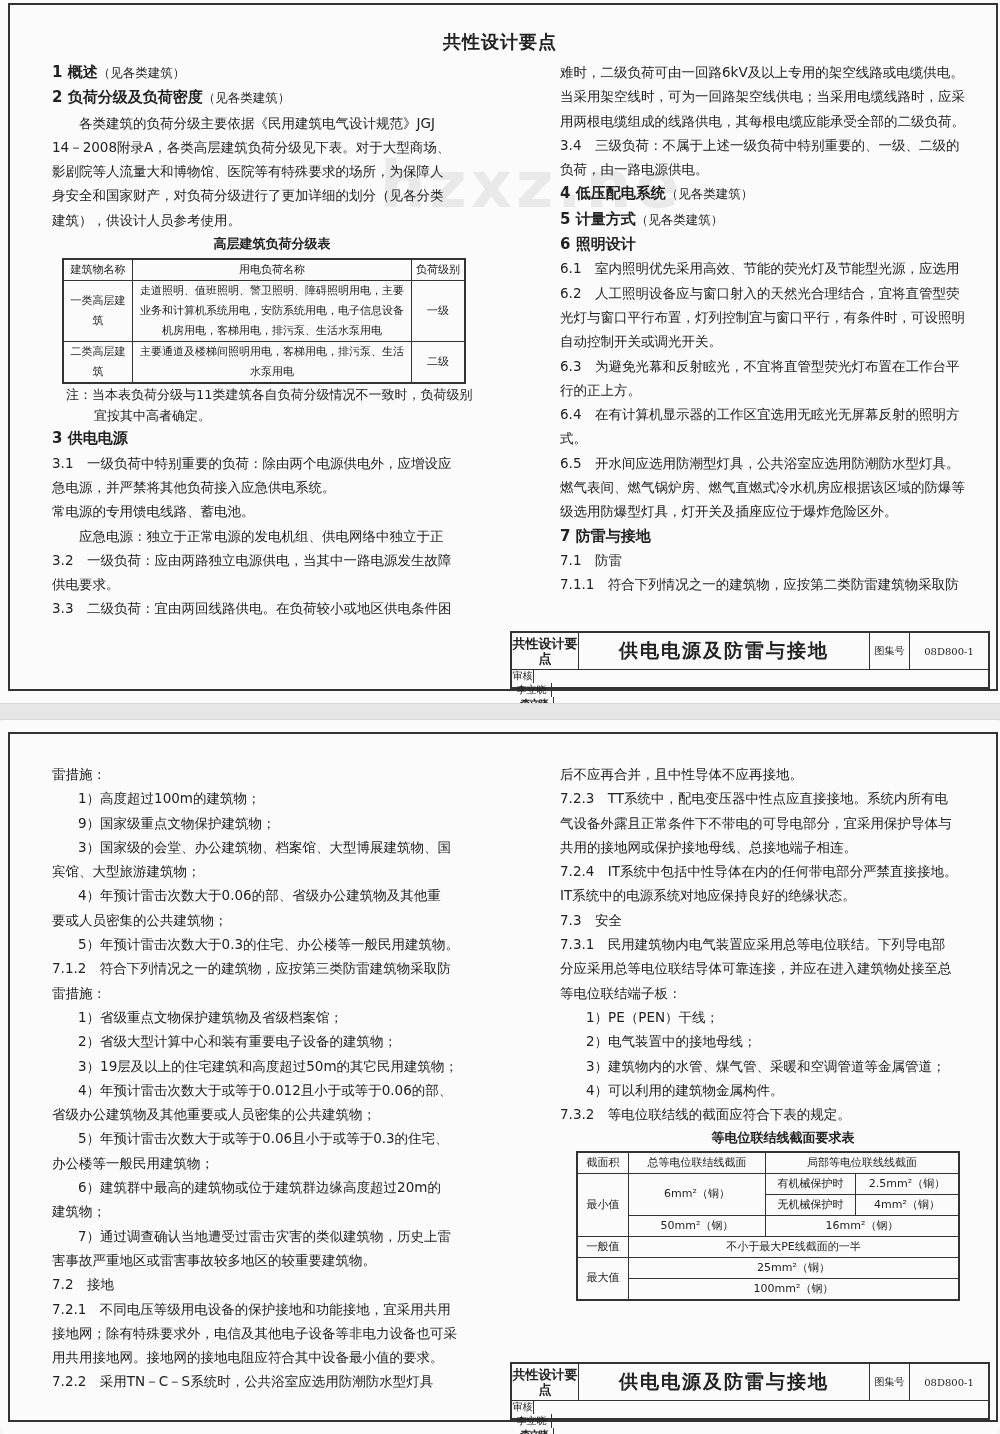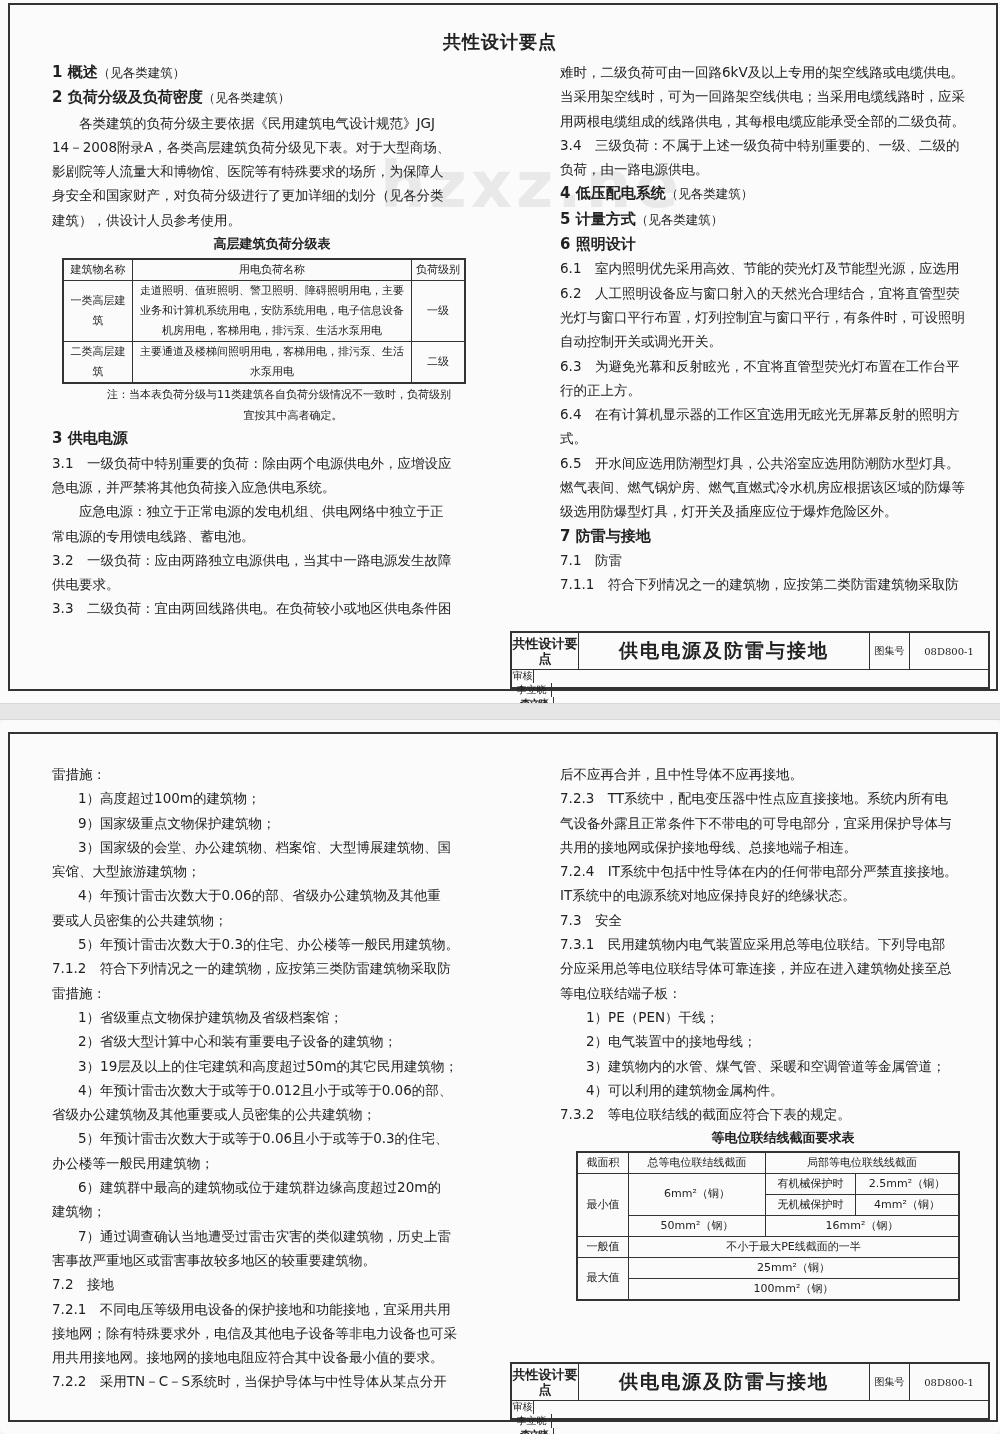--- a/index.html
+++ b/index.html
@@ -28,21 +28,21 @@
   .h .sub { font-weight:normal; font-size:12.5px; }
   .ind { padding-left:27px; }
   .ind2 { padding-left:26px; }
   .tbl-title { text-align:center; font-weight:bold; font-size:13px; }
 
   table.grid { border-collapse:collapse; font-size:11px; line-height:20px; }
   table.grid td { border:1px solid #333; text-align:center; padding:0 3px; }
   table.grid { border:2px solid #333; }
   .load-tbl { margin:2px 0 0 10px; width:404px; }
   .load-tbl td.desc { text-align:center; }
-  .note { font-size:11px; line-height:21px; padding-left:14px;text-align:center; }
+  .note { font-size:13px; line-height:21px; padding-left:14px; }
   .note .cont { padding-left:28px; }
   .eq-tbl { margin:0 0 0 16px; width:384px; font-size:12px; line-height:24px; }
 
   .tb { position:absolute; left:510px; width:480px; height:58px; border:2px solid #333; box-sizing:border-box; font-size:11px; }
   .p1 .tb { top:631px; }
   .p2 .tb { top:1362px; top:642px; }
   .tb .r1 { position:absolute; top:0; left:0; right:0; height:36px; border-bottom:1px solid #333; display:flex; }
   .tb .r2 { position:absolute; top:36px; left:0; right:0; bottom:0; display:flex;flex-direction:column; }
   .tb .c { border-right:1px solid #333; display:flex; align-items:center; justify-content:center; box-sizing:border-box; }
   .tb .c:last-child { border-right:none; }
@@ -90,22 +90,22 @@
       </tr>
     </tbody>
       </table>
     <div class="note">
       <div>注：当本表负荷分级与11类建筑各自负荷分级情况不一致时，负荷级别</div>
       <div class="cont">宜按其中高者确定。</div>
     </div>
     <div class="line h">3 供电电源</div>
     <div class="line">3.1　一级负荷中特别重要的负荷：除由两个电源供电外，应增设应</div>
     <div class="line">急电源，并严禁将其他负荷接入应急供电系统。</div>
+    <div class="line">常电源的专用馈电线路、蓄电池。</div>
     <div class="line ind">应急电源：独立于正常电源的发电机组、供电网络中独立于正</div>
-    <div class="line">常电源的专用馈电线路、蓄电池。</div>
     <div class="line">3.2　一级负荷：应由两路独立电源供电，当其中一路电源发生故障</div>
     <div class="line">供电要求。</div>
     <div class="line">3.3　二级负荷：宜由两回线路供电。在负荷较小或地区供电条件困</div>
   </div>
 
   <div class="col right">
     <div class="line">难时，二级负荷可由一回路6kV及以上专用的架空线路或电缆供电。</div>
     <div class="line">当采用架空线时，可为一回路架空线供电；当采用电缆线路时，应采</div>
     <div class="line">用两根电缆组成的线路供电，其每根电缆应能承受全部的二级负荷。</div>
     <div class="line">3.4　三级负荷：不属于上述一级负荷中特别重要的、一级、二级的</div>
@@ -176,21 +176,21 @@
     <div class="line ind2">5）年预计雷击次数大于或等于0.06且小于或等于0.3的住宅、</div>
     <div class="line">办公楼等一般民用建筑物；</div>
     <div class="line ind2">6）建筑群中最高的建筑物或位于建筑群边缘高度超过20m的</div>
     <div class="line">建筑物；</div>
     <div class="line ind2">7）通过调查确认当地遭受过雷击灾害的类似建筑物，历史上雷</div>
     <div class="line">害事故严重地区或雷害事故较多地区的较重要建筑物。</div>
     <div class="line">7.2　接地</div>
     <div class="line">7.2.1　不同电压等级用电设备的保护接地和功能接地，宜采用共用</div>
     <div class="line">接地网；除有特殊要求外，电信及其他电子设备等非电力设备也可采</div>
     <div class="line">用共用接地网。接地网的接地电阻应符合其中设备最小值的要求。</div>
-    <div class="line">7.2.2　采用TN－C－S系统时，当保护导体与中性导体从某点分开</div>
+    <div class="line">7.2.2　采用TN－C－S系统时，公共浴室应选用防潮防水型灯具</div>
   </div>
 
   <div class="col right">
     <div class="line">后不应再合并，且中性导体不应再接地。</div>
     <div class="line">7.2.3　TT系统中，配电变压器中性点应直接接地。系统内所有电</div>
     <div class="line">气设备外露且正常条件下不带电的可导电部分，宜采用保护导体与</div>
     <div class="line">共用的接地网或保护接地母线、总接地端子相连。</div>
     <div class="line">7.2.4　IT系统中包括中性导体在内的任何带电部分严禁直接接地。</div>
     <div class="line">IT系统中的电源系统对地应保持良好的绝缘状态。</div>
     <div class="line">7.3　安全</div>

